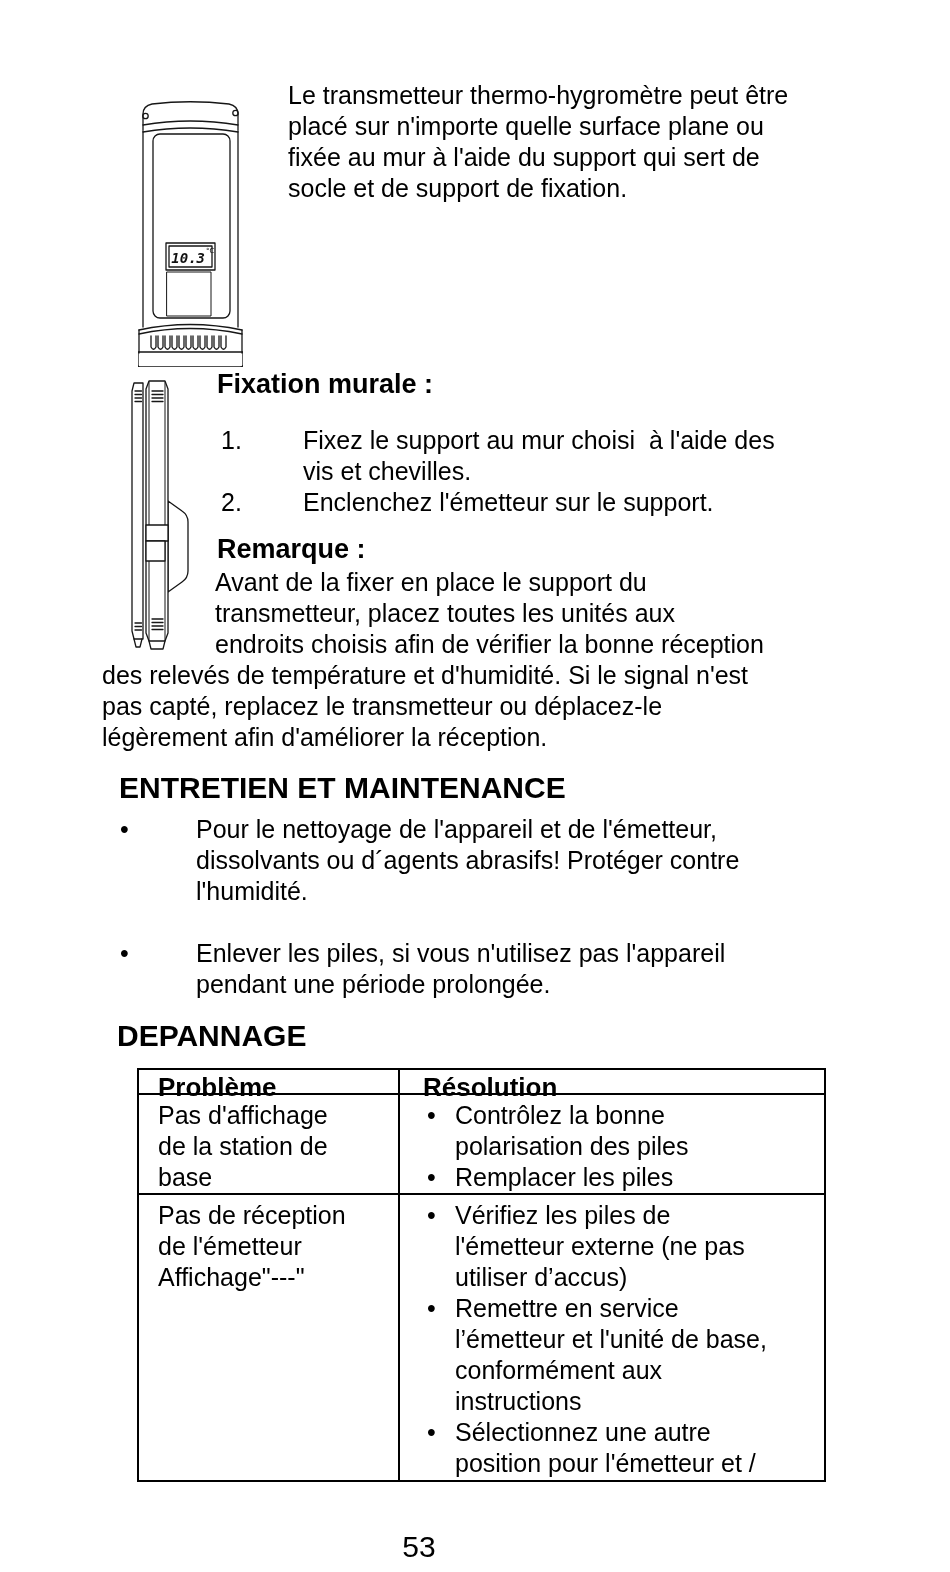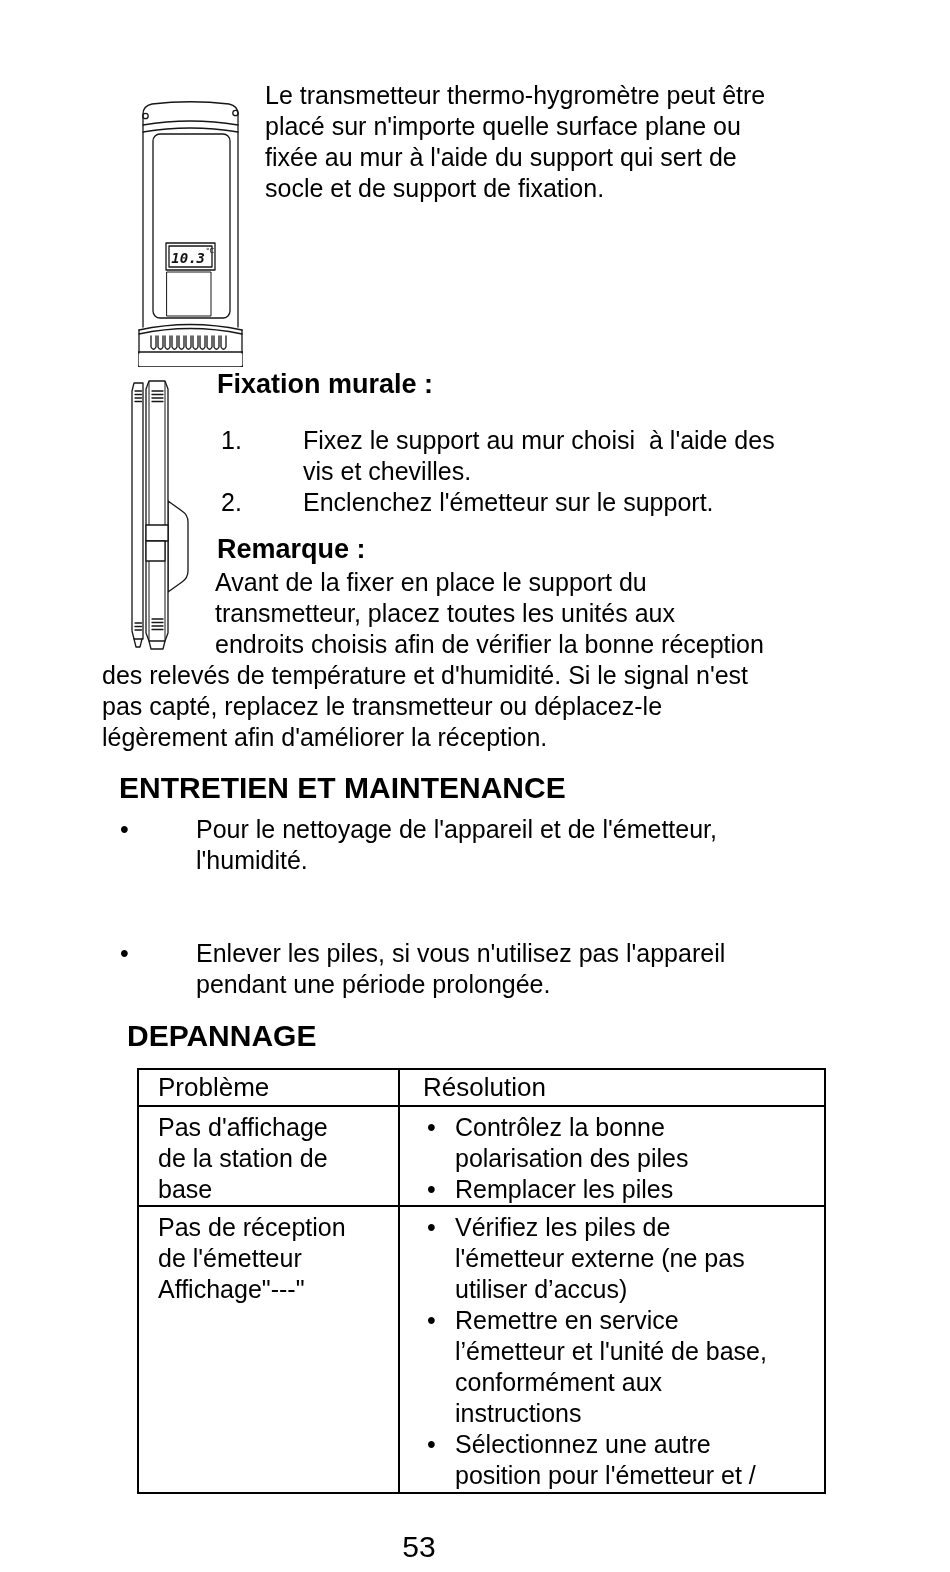--- a/index.html
+++ b/index.html
@@ -18,21 +18,21 @@
   
   svg { display:block; }
   svg * { vector-effect:non-scaling-stroke; }
   
   .tbl { position:absolute; left:137px; top:1068px; width:685px; border:2px solid #000; box-sizing:content-box; background:#fff; }
   .tr { display:flex; }
   .tr.body { border-top:2px solid #000; }
   .td { box-sizing:border-box; }
   .c1 { width:261px; border-right:2px solid #000; padding-left:19px; }
   .c2 { flex:1; padding-left:23px; }
-  .tr.head .td { height:35px; line-height:35px; font-weight:normal; font-size:26px; white-space:pre; }
+  .tr.head .td { height:23px; line-height:35px; font-weight:bold; font-size:26px; white-space:pre; }
   .tr.r1 { height:98px; }
   .tr.r2 { height:285px; }
   .cellpad { padding-top:5px; }
   .sol { position:relative; padding-left:32px; }
   .sol .dot { position:absolute; left:4px; top:0; }
   .pageno { position:absolute; left:0; top:1529px; width:838px; text-align:center; font-size:30px; line-height:36px; }
 </style>
 </head>
 <body>
 
@@ -62,21 +62,21 @@
       <path d="M13,236 V247 Q15.5,251.5 18,247 V236 M20,236 V247 Q22.5,251.5 25,247 V236 M27,236 V247 Q29.5,251.5 32,247 V236 M34,236 V247 Q36.5,251.5 39,247 V236 M41,236 V247 Q43.5,251.5 46,247 V236 M48,236 V247 Q50.5,251.5 53,247 V236 M55,236 V247 Q57.5,251.5 60,247 V236 M62,236 V247 Q64.5,251.5 67,247 V236 M69,236 V247 Q71.5,251.5 74,247 V236 M76,236 V247 Q78.5,251.5 81,247 V236 M83,236 V247 Q85.5,251.5 88,247 V236"></path>
 
       <path d="M0,252 H105 V265 Q105,267 102,267 H3 Q0,267 0,265 Z"></path>
     </g>
     <g>
       <text x="67" y="163" text-anchor="end" fill="#111" style="font-family:'DejaVu Sans Mono',monospace; font-style:italic; font-weight:bold; font-size:14px;">10.3</text>
       <text x="68" y="153" fill="#111" style="font-family:'DejaVu Sans',sans-serif; font-size:7px;">°C</text>
     </g>
   </svg>
 
-  <div class="abs" style="left:265px; top:80px;">
+  <div class="abs" style="left:288px; top:80px;">
     <div class="line">Le transmetteur thermo-hygromètre peut être</div>
     <div class="line">placé sur n'importe quelle surface plane ou</div>
     <div class="line">fixée au mur à l'aide du support qui sert de</div>
     <div class="line">socle et de support de fixation.</div>
   </div>
 
   <svg class="abs" style="left:130px; top:379px;" width="62" height="275" viewBox="0 0 62 275">
     <g fill="#ffffff" stroke="#161616" stroke-width="1.3" stroke-linejoin="round" stroke-linecap="round">
 
       <path d="M38,122 L52,132 Q58,136 58,143 L58,192 Q58,199 52,203 L38,213 Z"></path>
@@ -115,29 +115,30 @@
     <div class="line">des relevés de température et d'humidité. Si le signal n'est</div>
     <div class="line">pas capté, replacez le transmetteur ou déplacez-le</div>
     <div class="line">légèrement afin d'améliorer la réception.</div>
   </div>
 
   <div class="abs h1" style="left:119px; top:772px;">ENTRETIEN ET MAINTENANCE</div>
 
   <div class="abs line" style="left:120px; top:814px;">•</div>
   <div class="abs" style="left:196px; top:814px;">
     <div class="line">Pour le nettoyage de l'appareil et de l'émetteur,</div>
+    <div class="line">dissolvants ou d´agents abrasifs! Protéger contre</div>
     <div class="line">l'humidité.</div>
   </div>
   <div class="abs line" style="left:120px; top:938px;">•</div>
   <div class="abs" style="left:196px; top:938px;">
     <div class="line">Enlever les piles, si vous n'utilisez pas l'appareil</div>
     <div class="line">pendant une période prolongée.</div>
   </div>
 
-  <div class="abs h1" style="left:127px; top:1020px;">DEPANNAGE</div>
+  <div class="abs h1" style="left:117px; top:1020px;">DEPANNAGE</div>
 
   <div class="tbl">
     <div class="tr head">
       <div class="td c1">Problème</div>
       <div class="td c2">Résolution</div>
     </div>
 
     <div class="tr body r1">
       <div class="td c1 cellpad">
         <div class="line">Pas d'affichage</div>

